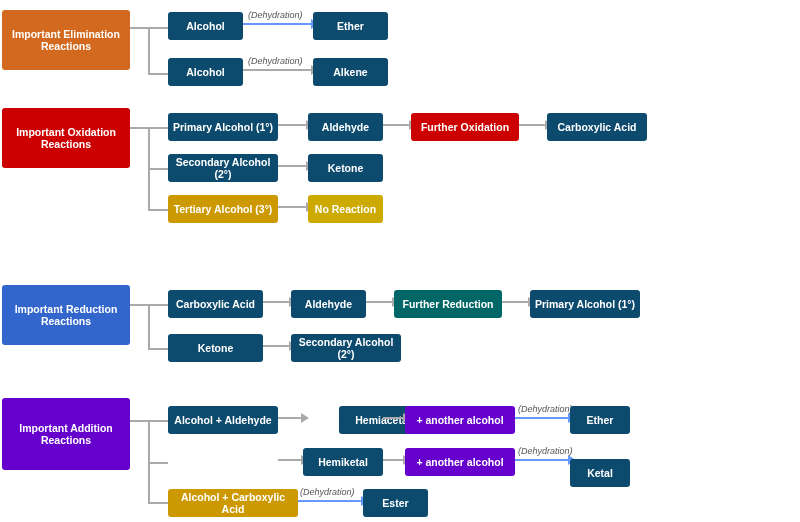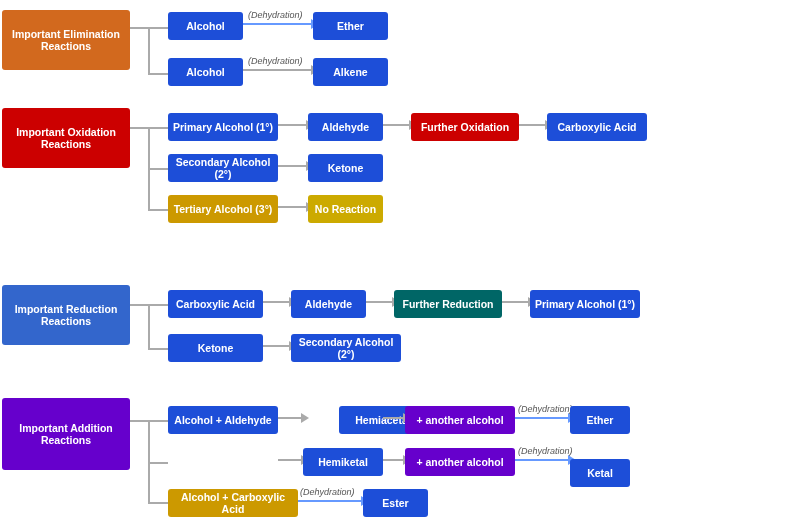--- a/index.html
+++ b/index.html
@@ -27,21 +27,21 @@
       font-weight: bold;
       font-size: 10.5px;
       border-radius: 3px;
       color: white;
       padding: 2px 4px;
     }
     .box-orange { background: #d2691e; }
     .box-red { background: #cc0000; }
     .box-blue { background: #3366cc; }
     .box-purple { background: #6600cc; }
-    .box-green2 { background: #1d4ed8; }
+    .box-green2 { background: #0c4a6e; }
     .box-yellow { background: #cc9900; color: white; }
     .box-teal { background: #006666; }
     .box-red2 { background: #cc0000; }
     .box-no-reaction { background: #ccaa00; color: white; }
     .label-text {
       position: absolute;
       font-size: 9px;
       color: #555;
       font-style: italic;
     }

